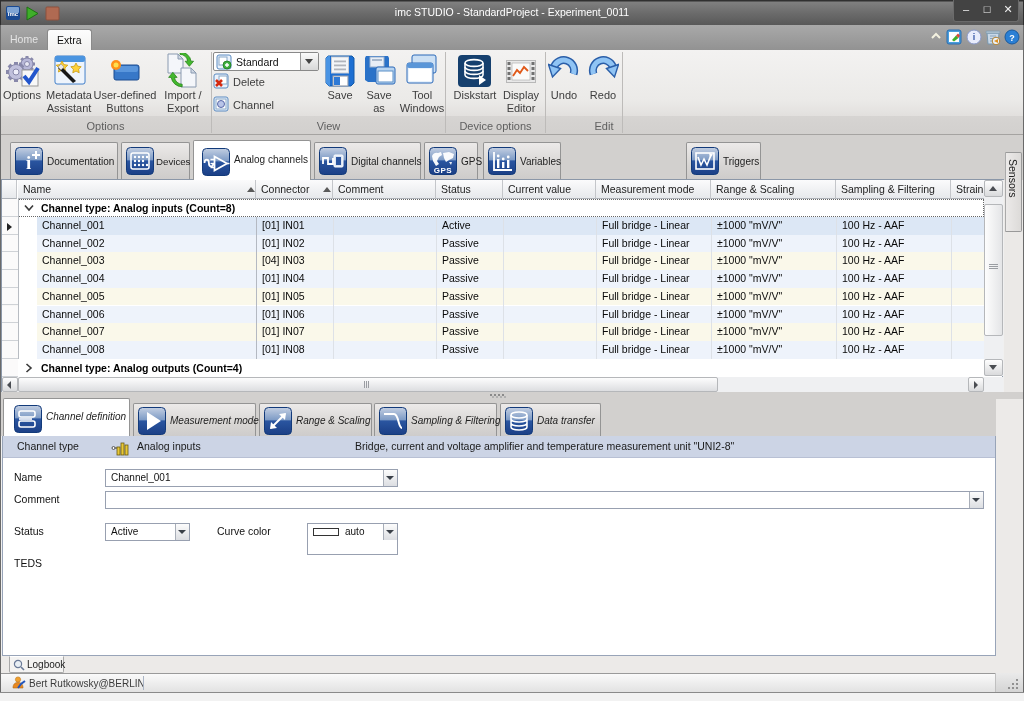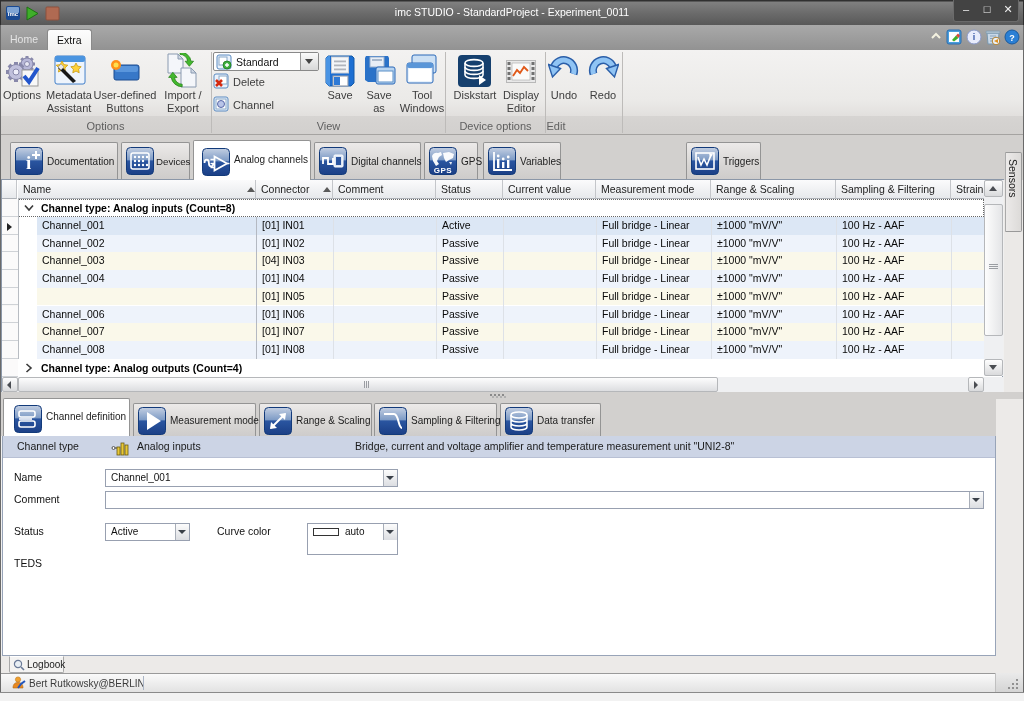--- a/index.html
+++ b/index.html
@@ -46,21 +46,21 @@
 .hcell { position:absolute; top:0; height:19px; background:linear-gradient(#fbfbfc,#f0f1f3 55%,#e7e9ec); border-right:1px solid #c4c6ca; border-bottom:1px solid #aeb2b8; line-height:18px; padding-left:5px; color:#222; font-size:10.5px; white-space:nowrap; overflow:hidden; }
 .sortarr { position:absolute; top:7px; width:0; height:0; border-left:4px solid transparent; border-right:4px solid transparent; border-bottom:5px solid #5a5a5a; }
 .grow { position:absolute; left:16px; width:966px; height:18px; background:#fff; line-height:17px; font-weight:bold; color:#000; font-size:10.5px; }
 .grow .gtxt { position:absolute; left:23px; top:1px; }
 .drow { position:absolute; left:0; width:1001px; height:18px; }
 .dcell { position:absolute; top:0; height:18px; line-height:17px; font-size:10.5px; color:#0a0a0a; padding-left:6px; white-space:nowrap; overflow:hidden; }
 .rowhdr { position:absolute; left:0; width:17px; background:#f7f6f5; border-right:1px solid #b8bcc2; }
 .rh-cell { position:absolute; left:0; width:16px; height:18px; border-bottom:1px solid #cfd2d6; background:#fbfafa; }
 
 
-.ltab { top:403px; height:33px; background:linear-gradient(#eceae9,#d8d6d4 60%,#cecccb); border:1px solid #949494; border-bottom:none; border-radius:2px 2px 0 0; }
+.ltab { top:403px; height:33px; background:linear-gradient(#eceae9,#d8d6d4 60%,#cecccb); border:1px solid #949494; border-bottom:none; border-radius:2px 2px 0 0;font-style:italic; }
 .ltab.active { top:398px; height:38px; background:#fff; z-index:3; }
 .ltab .ico { position:absolute; left:4px; top:3px; width:28px; height:28px; }
 .ltab.active .ico { left:10px; top:6px; }
 .ltab .txt { position:absolute; left:36px; top:0; height:33px; line-height:33px; font-size:10px; color:#222; white-space:nowrap; }
 .ltab.active .txt { left:42px; height:36px; line-height:36px; }
 
 
 .combo { background:#fff; border:1px solid #98a0b0; }
 .cval { position:absolute; left:5px; top:2px; color:#111; }
 .cbtn { position:absolute; right:0; top:0; width:14px; height:16px; background:linear-gradient(#fcfcfc,#dcdee2); border-left:1px solid #a8aeb8; }
@@ -106,21 +106,21 @@
 </svg>
 
 <div class="abs" id="ribbon"></div>
 <div class="abs rgsep" style="left:211px;top:52px"></div>
 <div class="abs rgsep" style="left:445px;top:52px"></div>
 <div class="abs rgsep" style="left:545px;top:52px"></div>
 <div class="abs rgsep" style="left:622px;top:52px"></div>
 <div class="abs rglabel" style="left:0;width:211px;top:119px">Options</div>
 <div class="abs rglabel" style="left:212px;width:233px;top:119px">View</div>
 <div class="abs rglabel" style="left:446px;width:99px;top:119px">Device options</div>
-<div class="abs rglabel" style="left:518px;width:76px;top:119px">Edit</div>
+<div class="abs rglabel" style="left:566px;width:76px;top:119px">Edit</div>
 
 <div class="abs rlabel" style="left:-8px;top:89px;width:60px">Options</div>
 <div class="abs rlabel" style="left:39px;top:89px;width:60px">Metadata<br>Assistant</div>
 <div class="abs rlabel" style="left:92px;top:89px;width:66px">User-defined<br>Buttons</div>
 <div class="abs rlabel" style="left:153px;top:89px;width:60px">Import /<br>Export</div>
 <div class="abs rlabel" style="left:310px;top:89px;width:60px">Save</div>
 <div class="abs rlabel" style="left:349px;top:89px;width:60px">Save<br>as</div>
 <div class="abs rlabel" style="left:392px;top:89px;width:60px">Tool<br>Windows</div>
 <div class="abs rlabel" style="left:445px;top:89px;width:60px">Diskstart</div>
 <div class="abs rlabel" style="left:491px;top:89px;width:60px">Display<br>Editor</div>
@@ -412,20 +412,21 @@
     <div style="position:absolute;left:35px;top:0;width:947px;height:17.7px;background:#eef3fb"></div>
     <div class="dcell" style="left:34px;width:218px">Channel_004</div>
     <div class="dcell" style="left:254px;width:75px">[01] IN04</div>
     <div class="dcell" style="left:434px;width:65px">Passive</div>
     <div class="dcell" style="left:594px;width:113px">Full bridge - Linear</div>
     <div class="dcell" style="left:709px;width:123px">±1000 "mV/V"</div>
     <div class="dcell" style="left:834px;width:130px">100 Hz - AAF</div>
   </div>
   <div class="drow" style="top:107.8px">
     <div style="position:absolute;left:35px;top:0;width:947px;height:17.7px;background:#faf8ea"></div>
+    <div class="dcell" style="left:34px;width:218px">Channel_005</div>
     <div class="dcell" style="left:254px;width:75px">[01] IN05</div>
     <div class="dcell" style="left:434px;width:65px">Passive</div>
     <div class="dcell" style="left:594px;width:113px">Full bridge - Linear</div>
     <div class="dcell" style="left:709px;width:123px">±1000 "mV/V"</div>
     <div class="dcell" style="left:834px;width:130px">100 Hz - AAF</div>
   </div>
   <div class="drow" style="top:125.5px">
     <div style="position:absolute;left:35px;top:0;width:947px;height:17.7px;background:#eef3fb"></div>
     <div class="dcell" style="left:34px;width:218px">Channel_006</div>
     <div class="dcell" style="left:254px;width:75px">[01] IN06</div>

